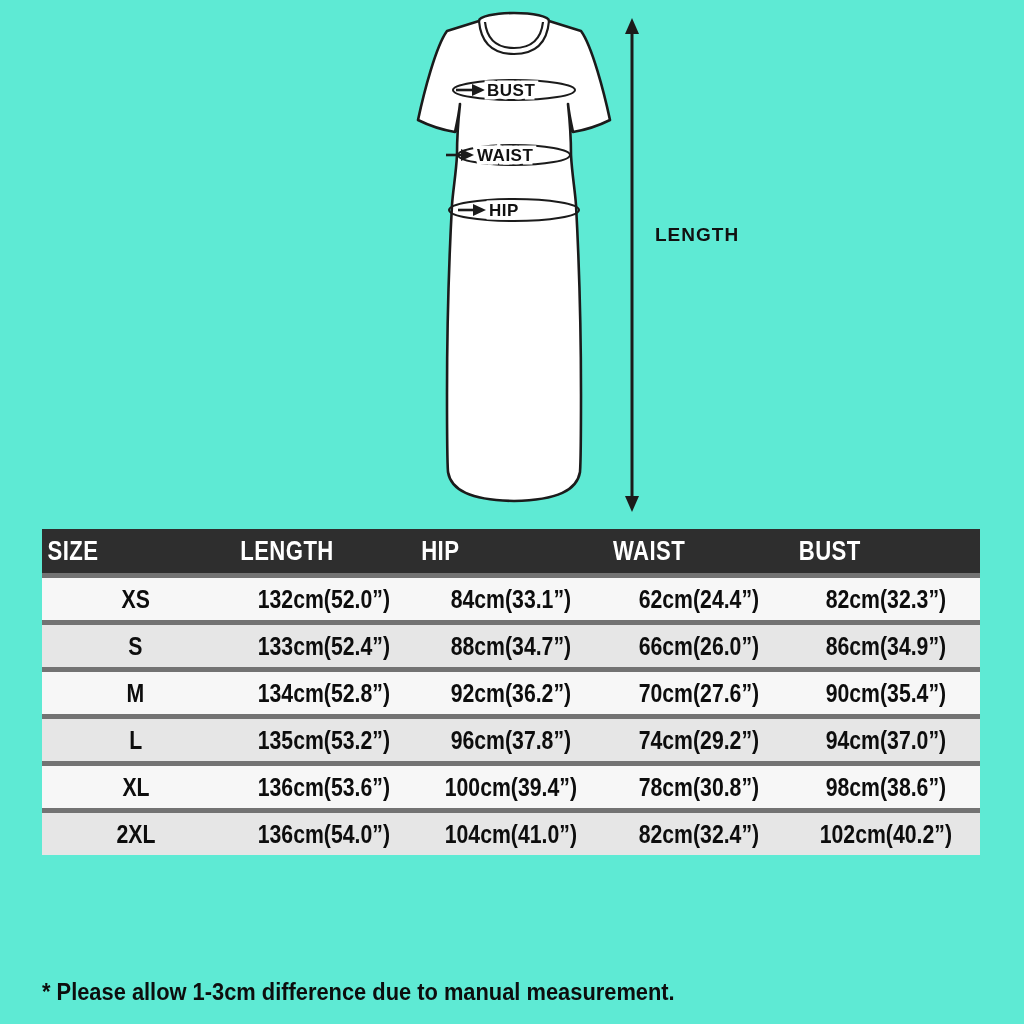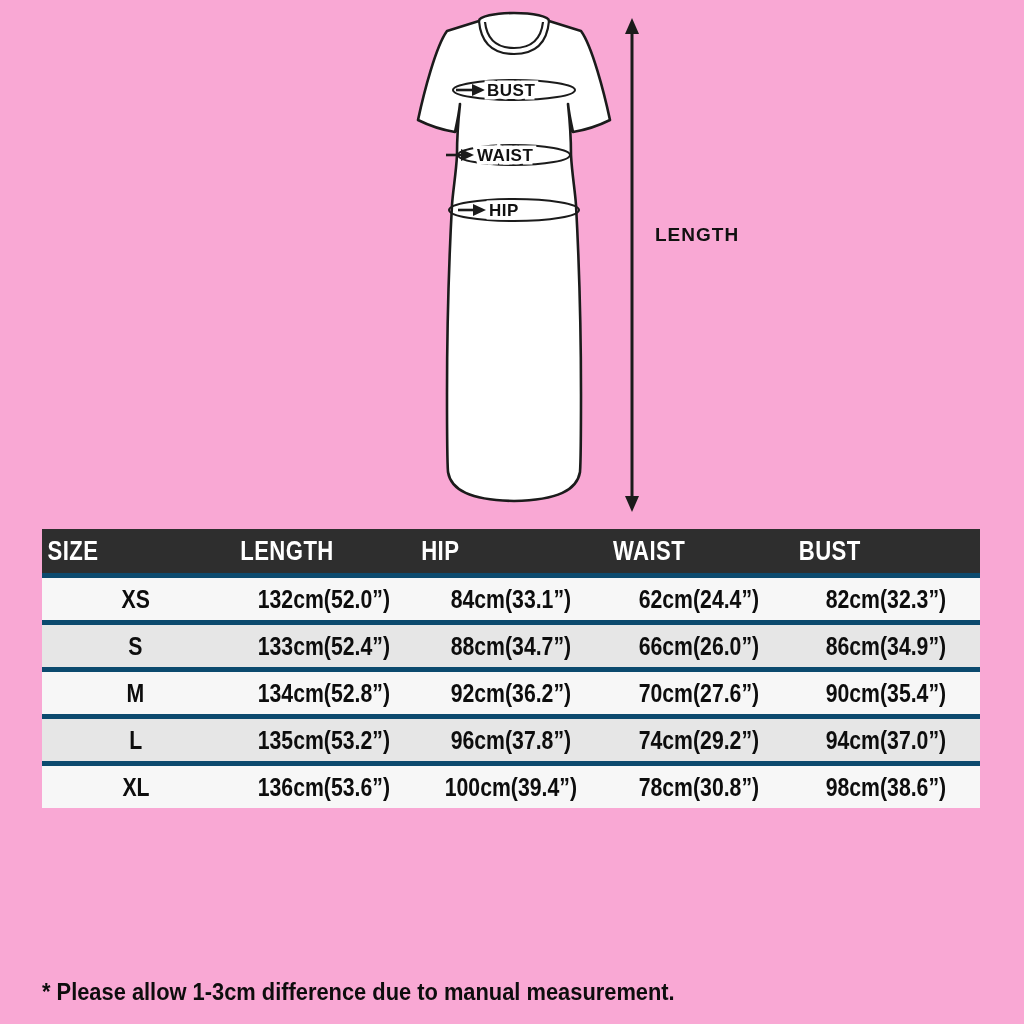--- a/index.html
+++ b/index.html
@@ -1,17 +1,17 @@
 <!DOCTYPE html>
 <html style="--header-bg: #2e2e2e; --header-text: #ffffff; --row-light: #f7f7f7; --row-dark: #e6e6e6; --cell-text: #0d0d0d; --line: #1b1b1b;"><head>
 <meta charset="utf-8">
 <style>
   html,body { margin:0; padding:0; background:#ffffff; }
   .canvas {
-    position:relative; width:1024px; height:1024px; background:#f9a8d4;
+    position:relative; width:1024px; height:1024px; background:#5eead4;
     font-family:"Liberation Sans", sans-serif; overflow:hidden;
   }
 
   
   .diagram { position:absolute; left:358px; top:4px; width:390px; height:518px; }
   .diagram svg { width:100%; height:100%; display:block; }
   .outline { fill:#ffffff; stroke:var(--line,#1b1b1b); stroke-width:2.6; stroke-linejoin:round; }
   .thinline { fill:none; stroke:var(--line,#1b1b1b); stroke-width:2.2; }
   .band { fill:none; stroke:var(--line,#1b1b1b); stroke-width:2; }
   .bandarrow { stroke:var(--line,#1b1b1b); stroke-width:2.6; }
@@ -30,21 +30,21 @@
   
   .size-table {
     position:absolute; left:42px; top:529px; width:938px;
     border-collapse:collapse; table-layout:fixed;
   }
   .size-table th {
     background:var(--header-bg,#2e2e2e); height:44px; padding:0;
     text-align:left; vertical-align:middle;
   }
   .size-table td {
-    height:42px; padding:0; border-top:5px solid #0c4a6e;
+    height:42px; padding:0; border-top:5px solid #737373;
     text-align:center; vertical-align:middle;
   }
   .size-table tbody tr:nth-child(odd) td  { background:var(--row-light,#f7f7f7); }
   .size-table tbody tr:nth-child(even) td { background:var(--row-dark,#e6e6e6); }
 
   .cnd { display:inline-block; font-weight:bold; white-space:nowrap; }
   th .cnd { font-size:27px; color:var(--header-text,#ffffff); transform:scaleX(0.82); transform-origin:center; letter-spacing:0.5px; }
   td .cnd { font-size:25px; color:var(--cell-text,#0d0d0d); transform:scaleX(0.85); transform-origin:center; }
 
   
@@ -154,18 +154,25 @@
         <td><span class="cnd">74cm(29.2”)</span></td>
         <td><span class="cnd">94cm(37.0”)</span></td>
       </tr>
       <tr>
         <td><span class="cnd">XL</span></td>
         <td><span class="cnd">136cm(53.6”)</span></td>
         <td><span class="cnd">100cm(39.4”)</span></td>
         <td><span class="cnd">78cm(30.8”)</span></td>
         <td><span class="cnd">98cm(38.6”)</span></td>
       </tr>
+      <tr>
+        <td><span class="cnd">2XL</span></td>
+        <td><span class="cnd">136cm(54.0”)</span></td>
+        <td><span class="cnd">104cm(41.0”)</span></td>
+        <td><span class="cnd">82cm(32.4”)</span></td>
+        <td><span class="cnd">102cm(40.2”)</span></td>
+      </tr>
     </tbody>
   </table>
 
   <div class="footnote">* Please allow 1-3cm difference due to manual measurement.</div>
 
 </div>
 
 </body></html>

